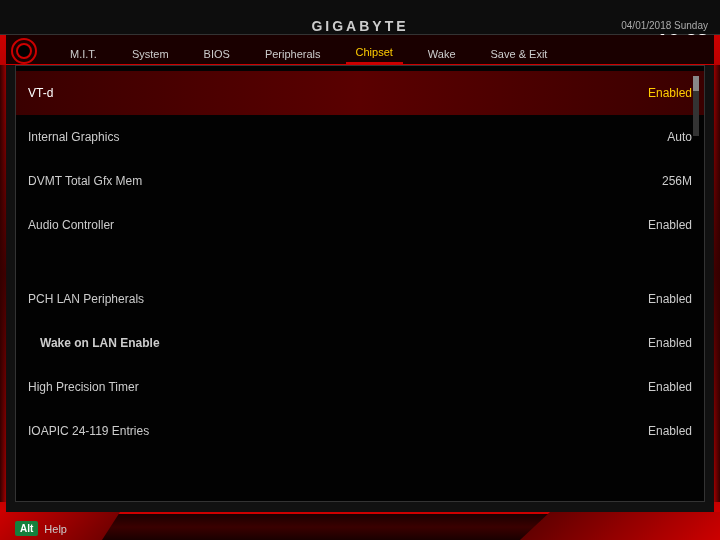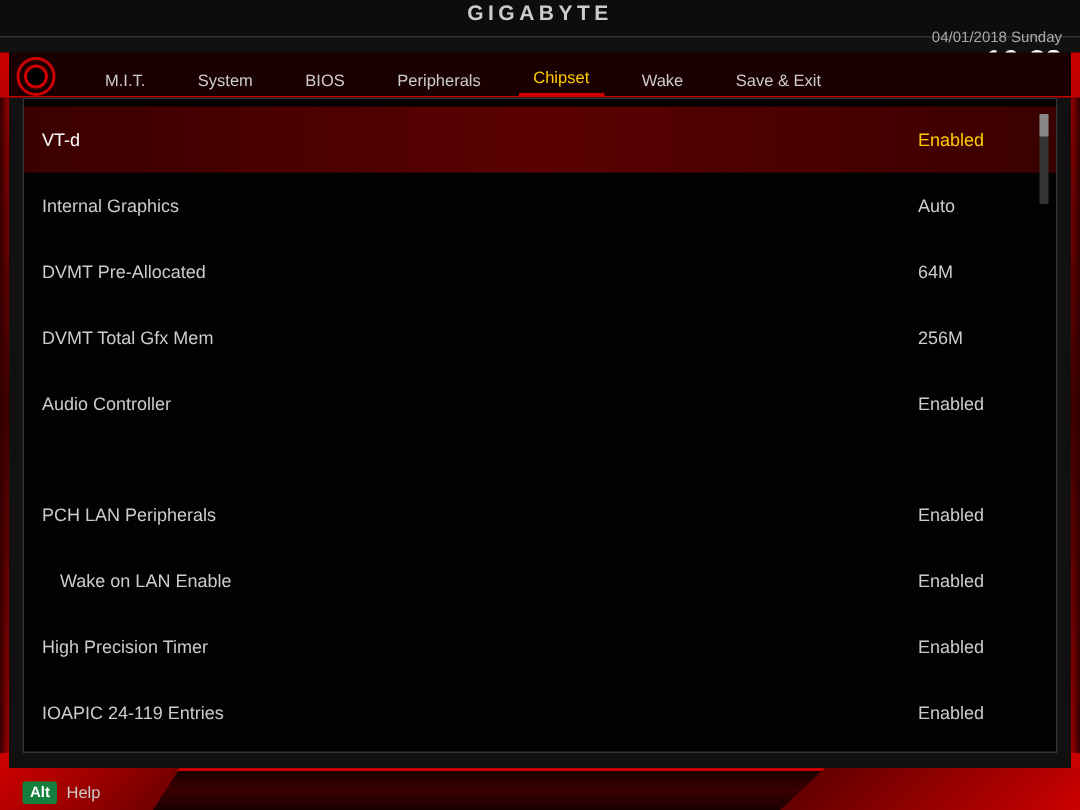--- a/index.html
+++ b/index.html
@@ -84,24 +84,24 @@
       width: 6px;
       background: linear-gradient(180deg, #cc0000, #440000, #cc0000);
     }
 
     
     .header {
       position: absolute;
       top: 0;
       left: 0;
       right: 0;
-      height: 25px;
+      height: 35px;
       background: #0d0d0d;
       display: flex;
-      align-items: flex-start;
+      align-items: flex-end;
       justify-content: center;
       border-bottom: 1px solid #333;
     }
 
     .brand-title {
       color: #cccccc;
       font-size: 14px;
       font-weight: bold;
       letter-spacing: 3px;
     }
@@ -209,31 +209,32 @@
     }
 
     .setting-name {
       color: #cccccc;
       font-size: 12px;
       flex: 1;
     }
 
     .setting-name.indented {
       padding-left: 12px;
+      font-weight: bold;
     }
 
     .setting-name.selected-text {
       color: #ffffff;
     }
 
     .setting-value {
       color: #cccccc;
       font-size: 12px;
       min-width: 80px;
-      text-align: left;
+      text-align: right;
     }
 
     .setting-value.selected-val {
       color: #ffcc00;
     }
 
     
     .scroll-indicator {
       position: absolute;
       top: 10px;
@@ -335,24 +336,20 @@
     <div class="setting-row selected">
       <span class="setting-name selected-text">VT-d</span>
       <span class="setting-value selected-val">Enabled</span>
     </div>
 
     <div class="setting-row">
       <span class="setting-name">Internal Graphics</span>
       <span class="setting-value">Auto</span>
     </div>
 
-    <div class="setting-row">
-      <span class="setting-name">DVMT Pre-Allocated</span>
-      <span class="setting-value">64M</span>
-    </div>
 
     <div class="setting-row">
       <span class="setting-name">DVMT Total Gfx Mem</span>
       <span class="setting-value">256M</span>
     </div>
 
     <div class="setting-row">
       <span class="setting-name">Audio Controller</span>
       <span class="setting-value">Enabled</span>
     </div>

